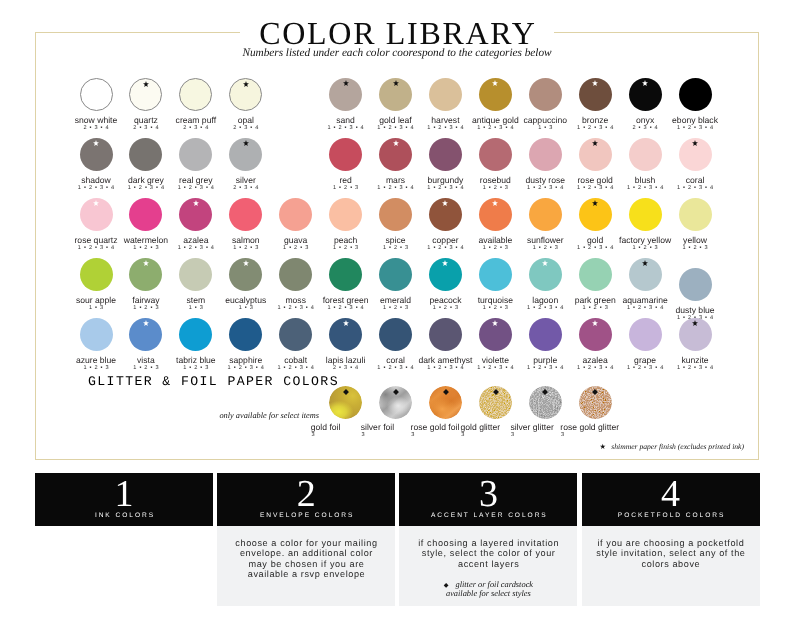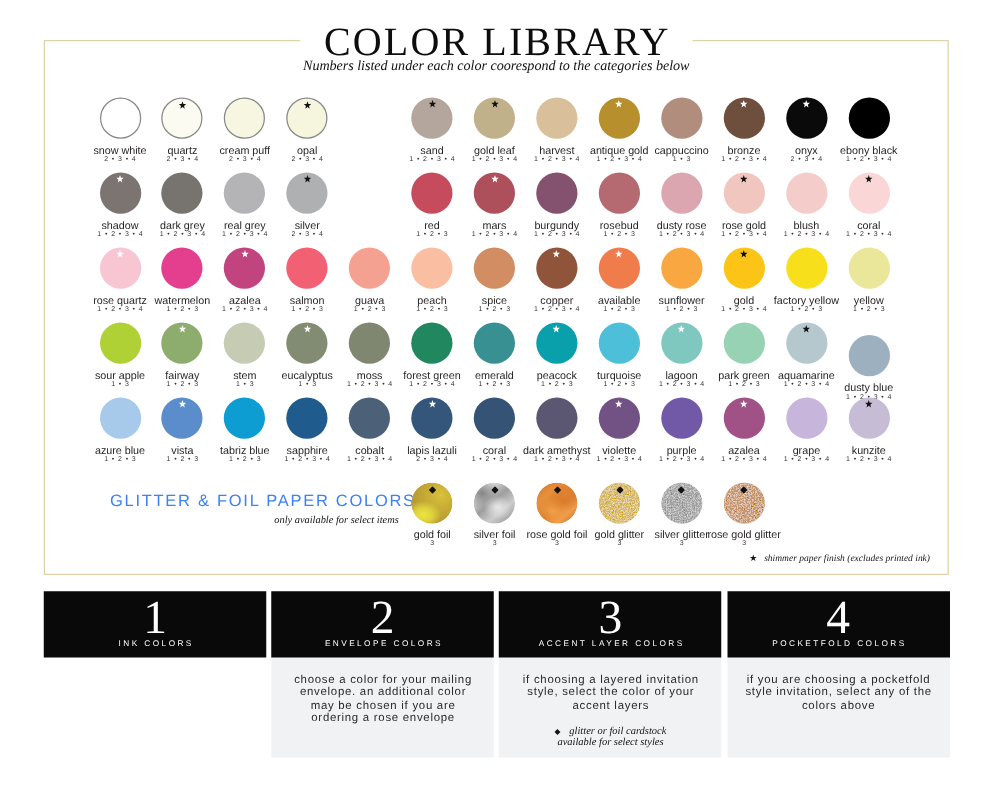--- a/index.html
+++ b/index.html
@@ -27,26 +27,26 @@
   .grid{position:absolute;left:0;top:0;width:794px;height:400px;}
   .sw{position:absolute;width:56px;text-align:center;}
   .dot{width:33px;height:33px;border-radius:50%;margin:0 auto;position:relative;}
   .dot.ring{border:1px solid #888;width:31px;height:31px;}
   .star{position:absolute;left:50%;top:2.4px;transform:translateX(-50%) scaleX(0.93);
         width:6.6px;height:6.6px;display:block;}
   .nm{font-size:8.6px;margin-top:3.5px;line-height:10px;color:#231f20;}
   .nums{font-size:5.6px;margin-top:-1px;line-height:8px;letter-spacing:0.72px;text-indent:0.72px;color:#333;}
 
   
-  .spec-title{position:absolute;left:88px;top:394px;font-family:Liberation Sans, sans-serif;
-              font-size:13.2px;letter-spacing:1.38px;color:#3b82f6;line-height:13px;}
+  .spec-title{position:absolute;left:88px;top:375px;font-family:Liberation Mono, monospace;
+              font-size:13.2px;letter-spacing:1.38px;color:#000000;line-height:13px;}
   .spec-sub{position:absolute;left:0;top:410.5px;width:319px;text-align:right;
             font-family:"Liberation Serif",serif;font-style:italic;font-size:8.3px;
             color:#141414;line-height:10px;}
-  .spec{position:absolute;width:70px;text-align:center;}
+  .spec{position:absolute;width:70px;text-align:left;}
   .spec .dot{width:33px;height:33px;overflow:hidden;}
   .spec .fill{position:absolute;left:0;top:0;width:33px;height:33px;border-radius:50%;display:block;}
   .diamond{position:absolute;left:50%;top:3.4px;transform:translateX(-50%);
            width:6px;height:6px;display:block;shape-rendering:geometricPrecision;}
   .footnote{position:absolute;left:450px;width:294px;text-align:right;top:441.5px;
             font-family:"Liberation Serif",serif;
             font-style:italic;font-size:7.6px;color:#141414;white-space:nowrap;}
   .footnote .fstar{font-style:normal;font-size:7.2px;margin-right:3.5px;}
 
   
@@ -629,21 +629,21 @@
     </div>
     <div class="panel" style="left:182.2px">
       <div class="p-head">
         <div class="p-num">2</div>
         <div class="p-title">ENVELOPE COLORS</div>
       </div>
       <div class="p-body">
         <div class="p-line">choose a color for your mailing</div>
         <div class="p-line">envelope. an additional color</div>
         <div class="p-line">may be chosen if you are</div>
-        <div class="p-line">ordering a rose envelope</div>
+        <div class="p-line">available a rsvp envelope</div>
       </div>
     </div>
     <div class="panel" style="left:364.4px">
       <div class="p-head">
         <div class="p-num">3</div>
         <div class="p-title">ACCENT LAYER COLORS</div>
       </div>
       <div class="p-body">
         <div class="p-line">if choosing a layered invitation</div>
         <div class="p-line">style, select the color of your</div>

